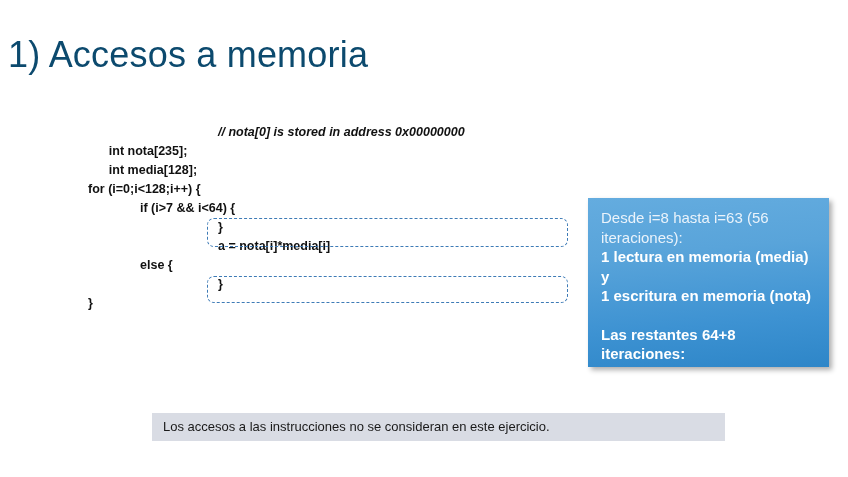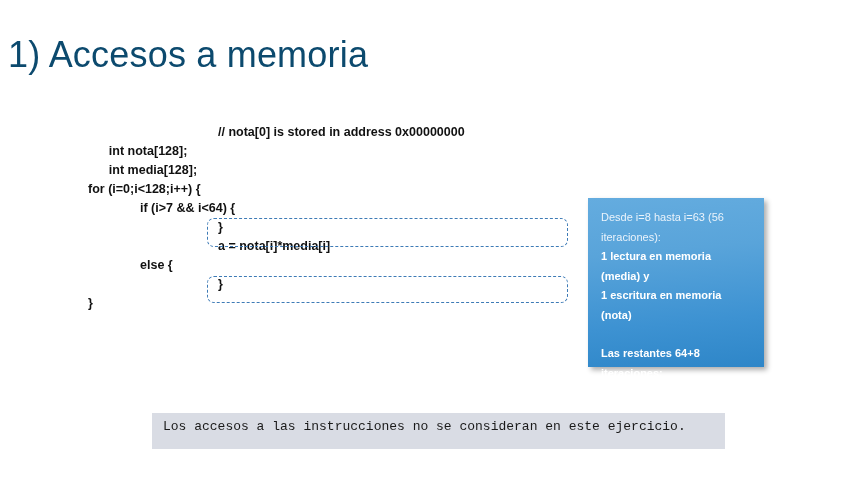--- a/index.html
+++ b/index.html
@@ -44,20 +44,21 @@
     position: relative;
     height: 19px;
     white-space: pre;
   }
   .code-line.blank { height: 19px; }
   .cmt {
     position: absolute;
     left: 130px;
     top: 0;
     white-space: pre;
+    font-style: italic;
   }
 
   
   .ind1 { padding-left: 52px; }
   .ind2 { padding-left: 130px; }
 
   
   .dashbox {
     position: absolute;
     border: 1.6px dashed #3E7BB6;
@@ -76,62 +77,61 @@
     top: 276px;
     width: 361px;
     height: 27px;
   }
 
   
   #callout {
     position: absolute;
     left: 588px;
     top: 198px;
-    width: 176px;
+    width: 241px;
     height: 169px;
     box-sizing: border-box;
     padding: 10px 12px 10px 13px;
     background: linear-gradient(175deg, #64ACDF 0%, #59A4DA 32%, #3D92D2 72%, #2E86C8 100%);
     box-shadow: 3px 3px 5px rgba(0,0,0,0.32);
     color: #ffffff;
-    font-size: 11px;
+    font-size: 15px;
     line-height: 19.5px;
   }
   #callout .reg { font-weight: 400; color: #EAF3FB; }
   #callout .bold { font-weight: bold; color: #ffffff; margin-top: 32px; }
   #callout .gap { display: block; height: 19px; }
 
   
   #footer-note {
     position: absolute;
     left: 152px;
     top: 413px;
     width: 573px;
-    height: 36px;
+    height: 28px;
     background: #D9DCE4;
     color: #1a1a1a;
     font-size: 13px;
     line-height: 28px;
     padding-left: 11px;
     box-sizing: border-box;
     white-space: nowrap;
-    font-family: Liberation Mono, monospace;
   }
 </style>
 </head>
 <body>
 
 <div id="slide">
 
   <div id="title">1) Accesos a memoria</div>
 
   <div id="code">
 
     <div class="code-line">
-      <span>int nota[128];</span>
+      <span>int nota[235];</span>
       <span class="cmt">// nota[0] is stored in address 0x00000000</span>
     </div>
 
     <div class="code-line">
       <span>int media[128];</span>
     </div>
 
     <div class="code-line blank"></div>
 
     <div class="code-line">for (i=0;i&lt;128;i++) {</div>

